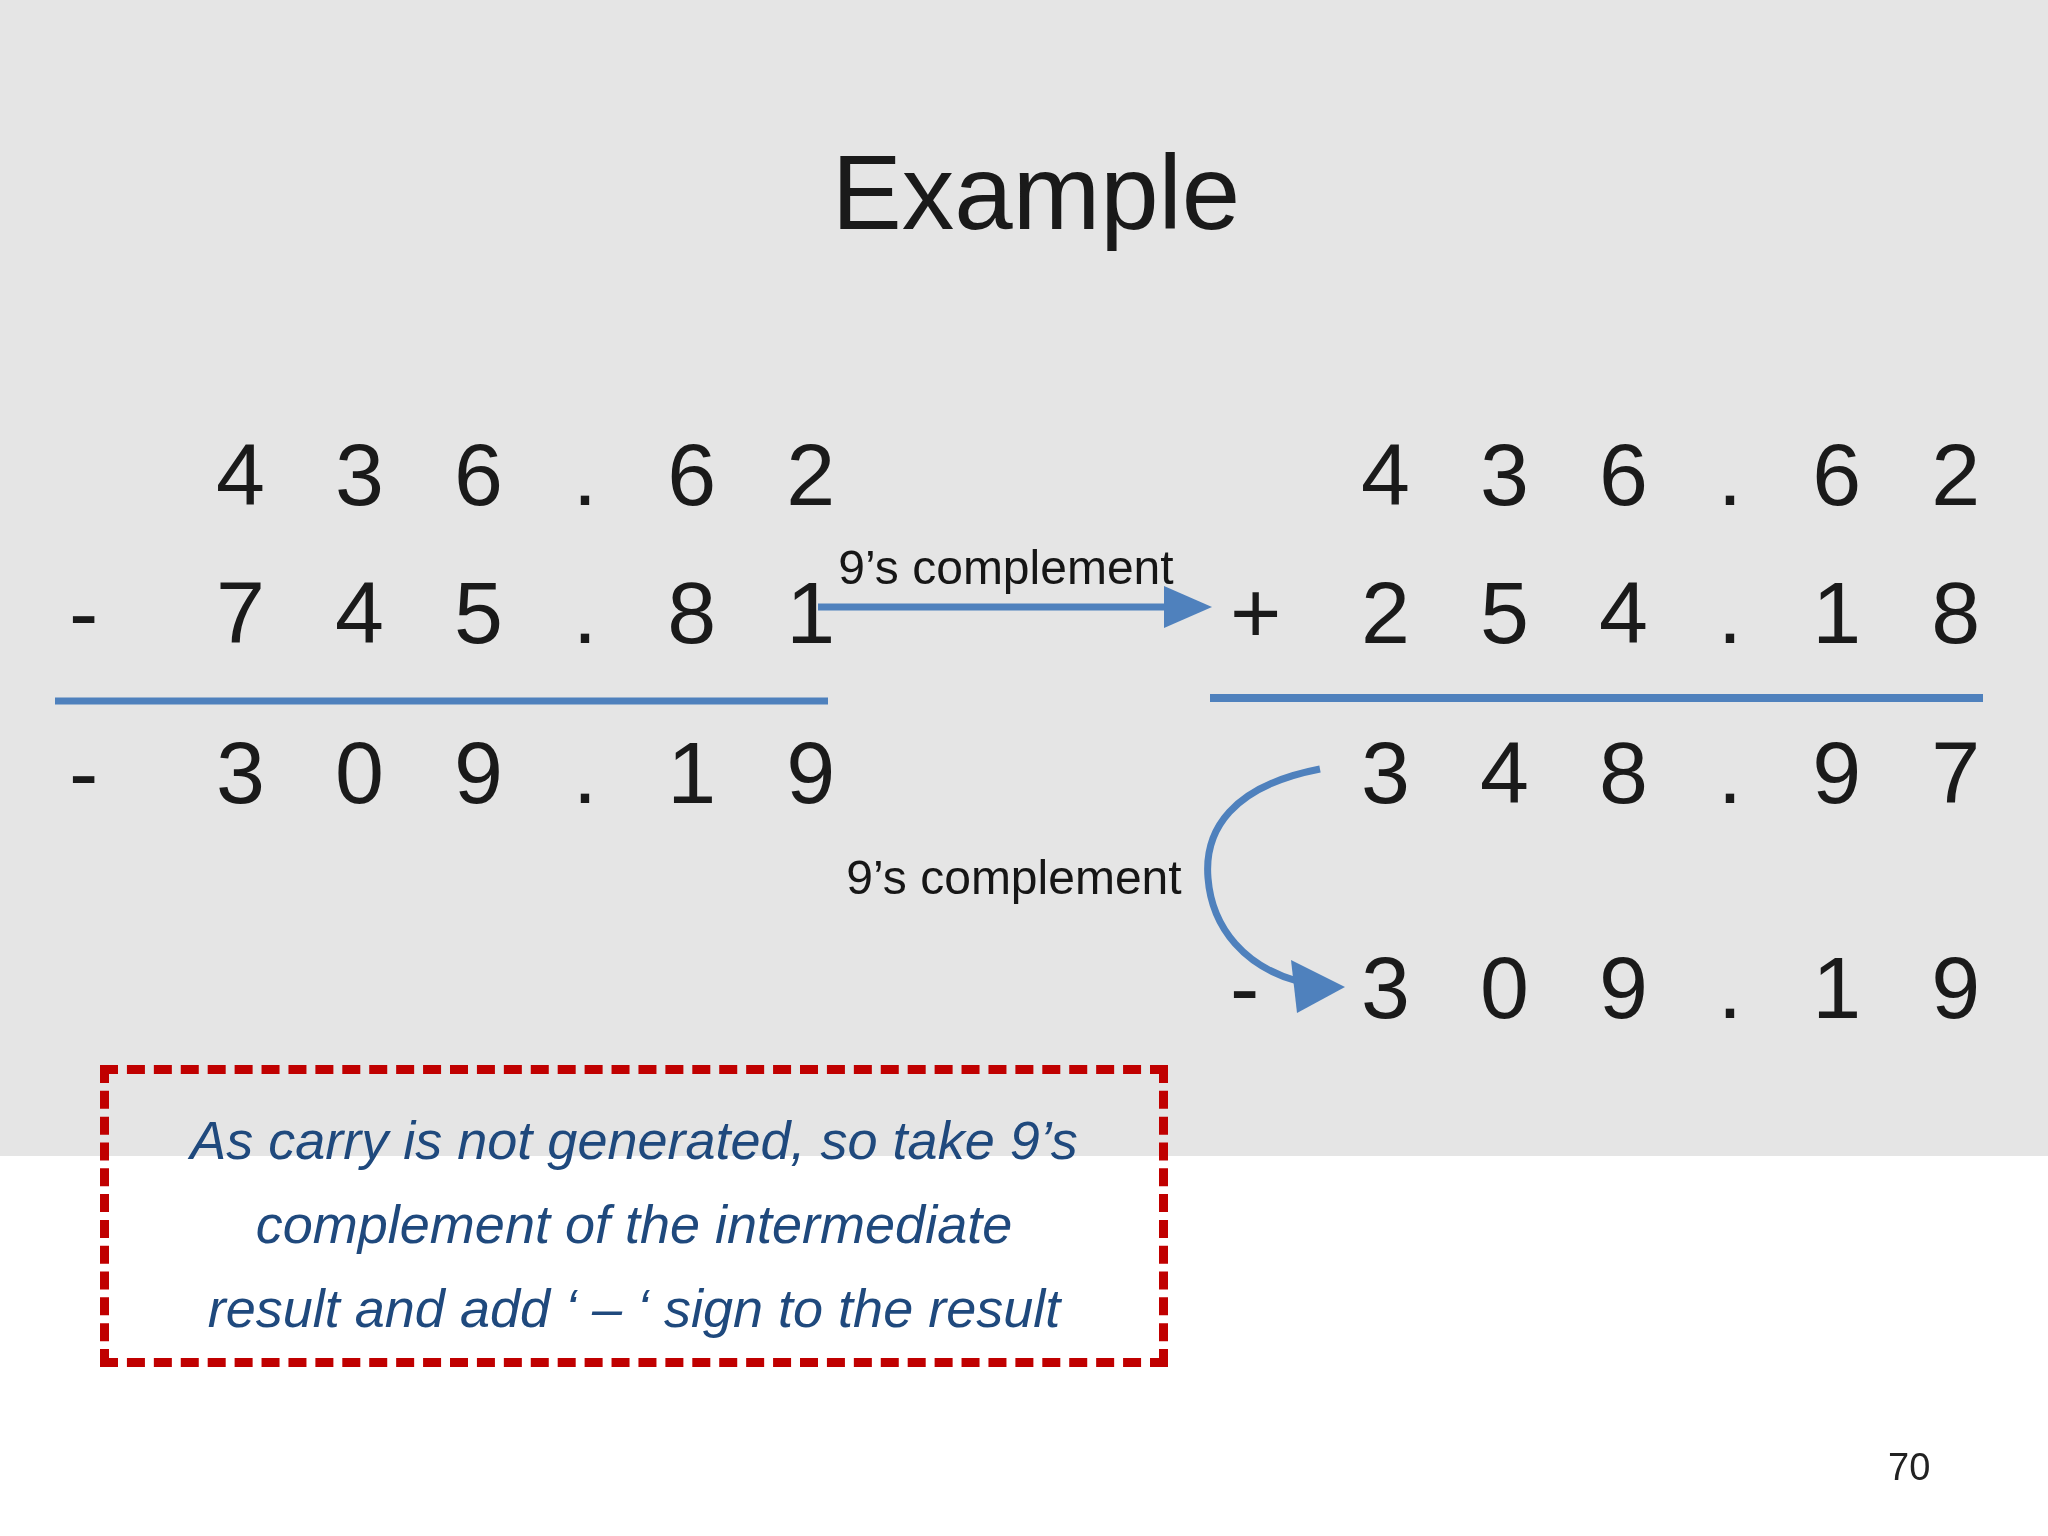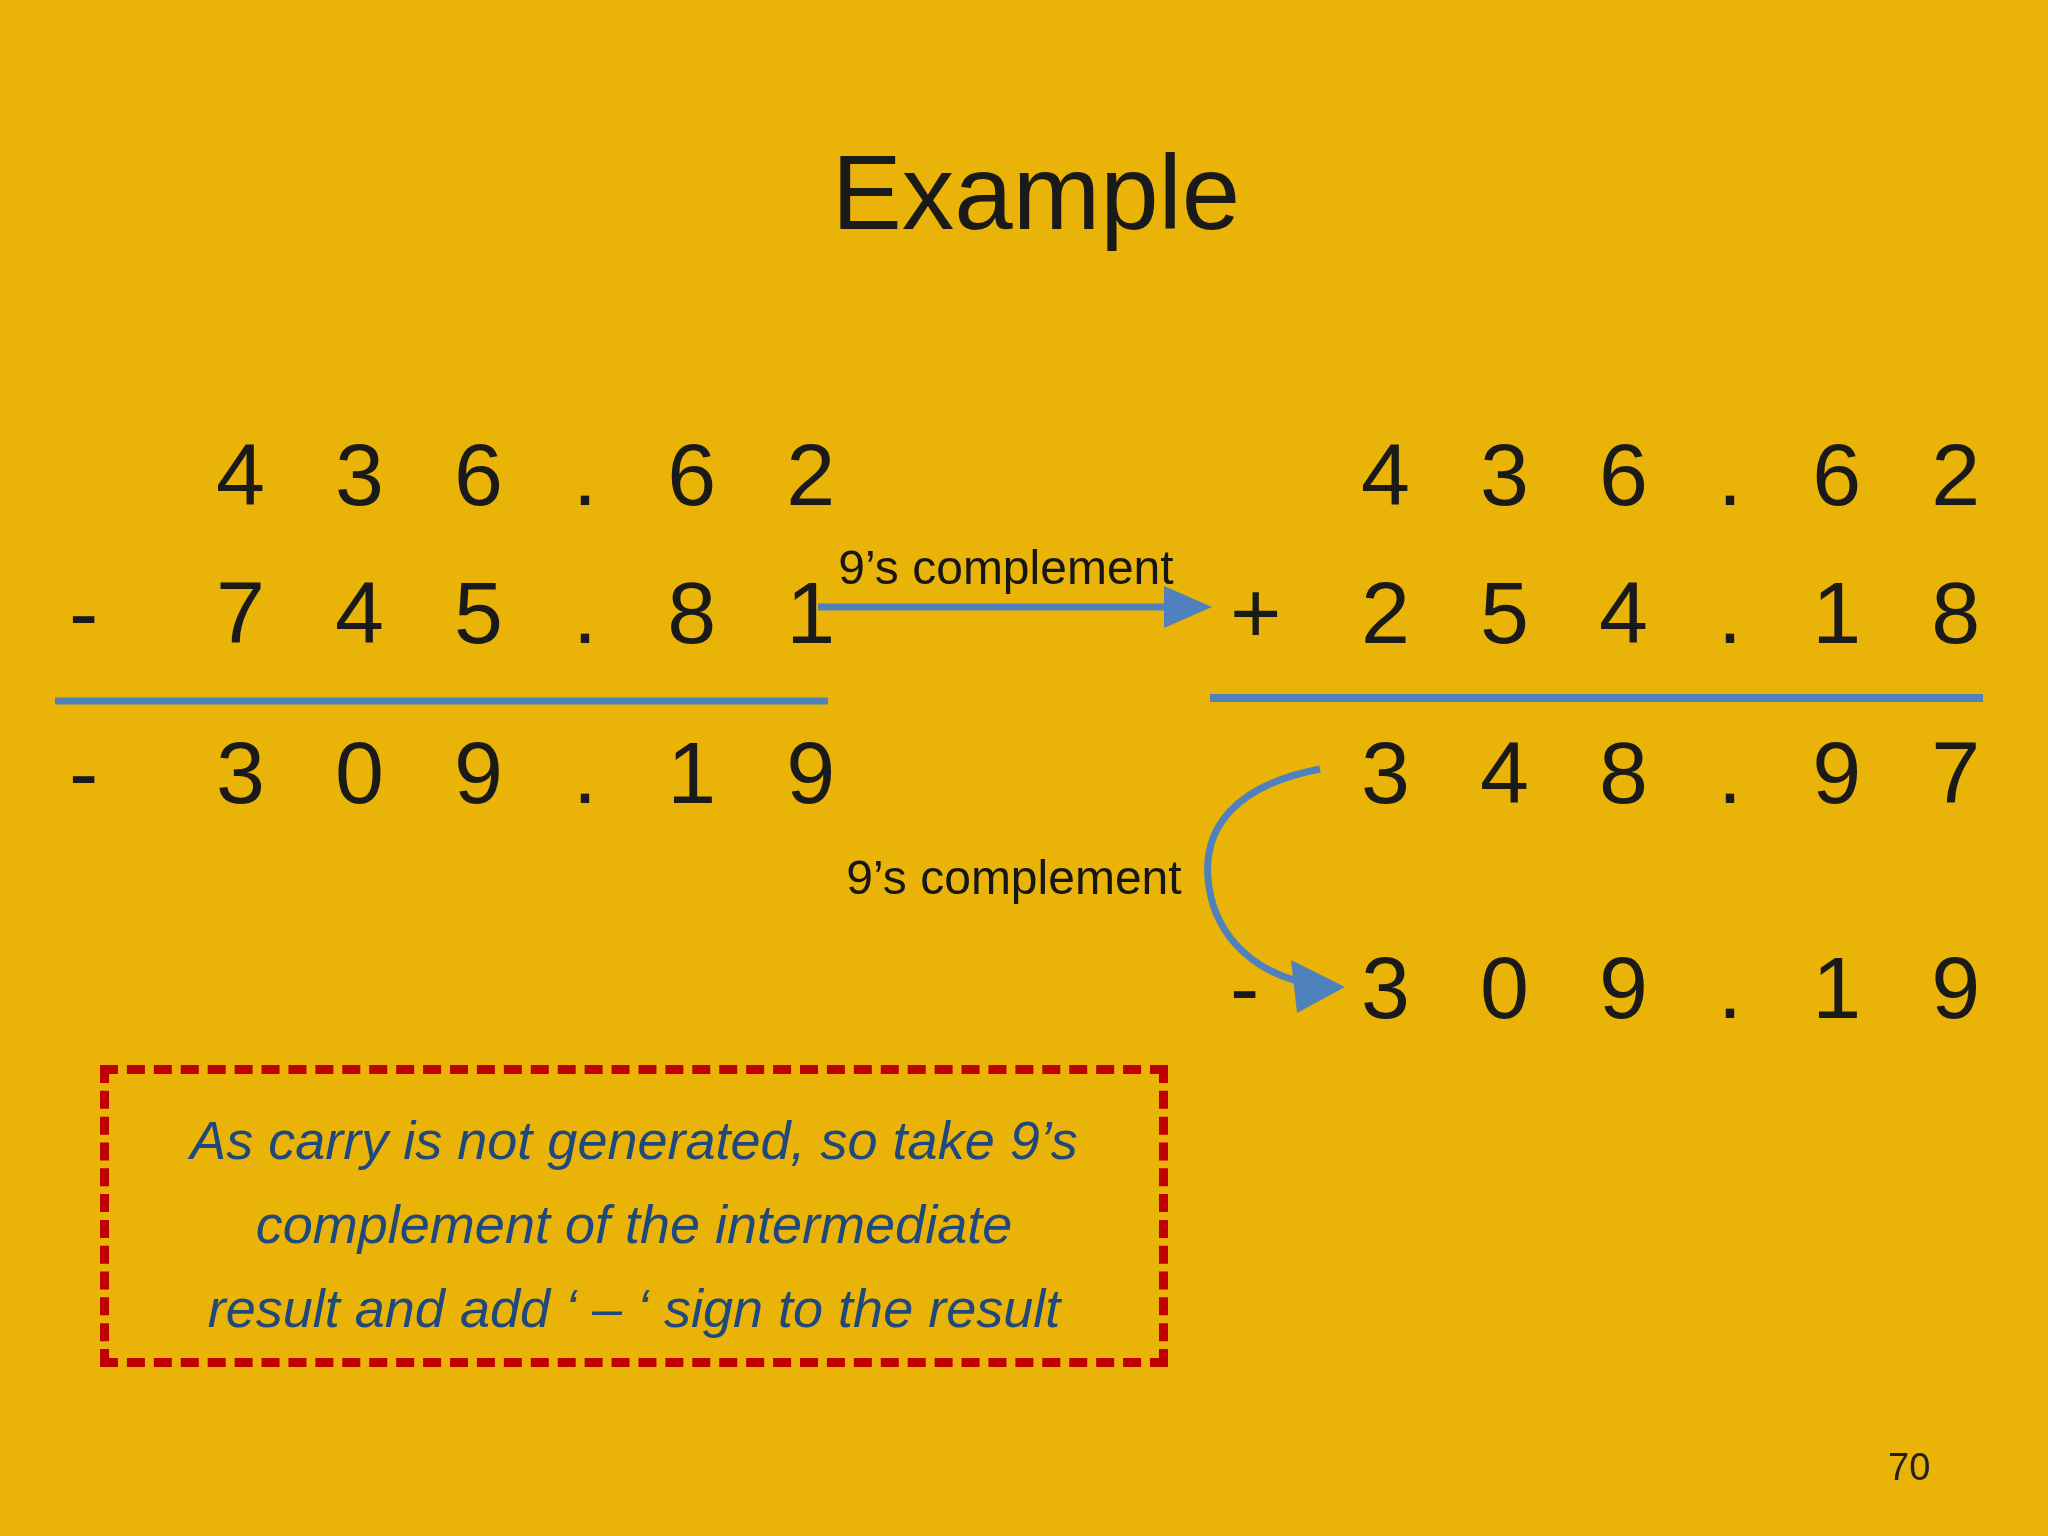--- a/index.html
+++ b/index.html
@@ -10,22 +10,22 @@
   body {
     width: 2048px;
     height: 1536px;
     overflow: hidden;
     font-family: "Liberation Sans", sans-serif;
     color: var(--text-black, #1a1a1a);
   }
   .slide {
     position: relative;
     width: 2048px;
-    height: 1536px;
-    background: #eab308;
+    height: 1156px;
+    background: #e5e5e5;
   }
   .abs { position: absolute; }
 
   .title {
     top: 138px;
     left: 1036px;
     transform: translateX(-50%);
     font-size: 105px;
     line-height: 1.05;
     white-space: nowrap;

